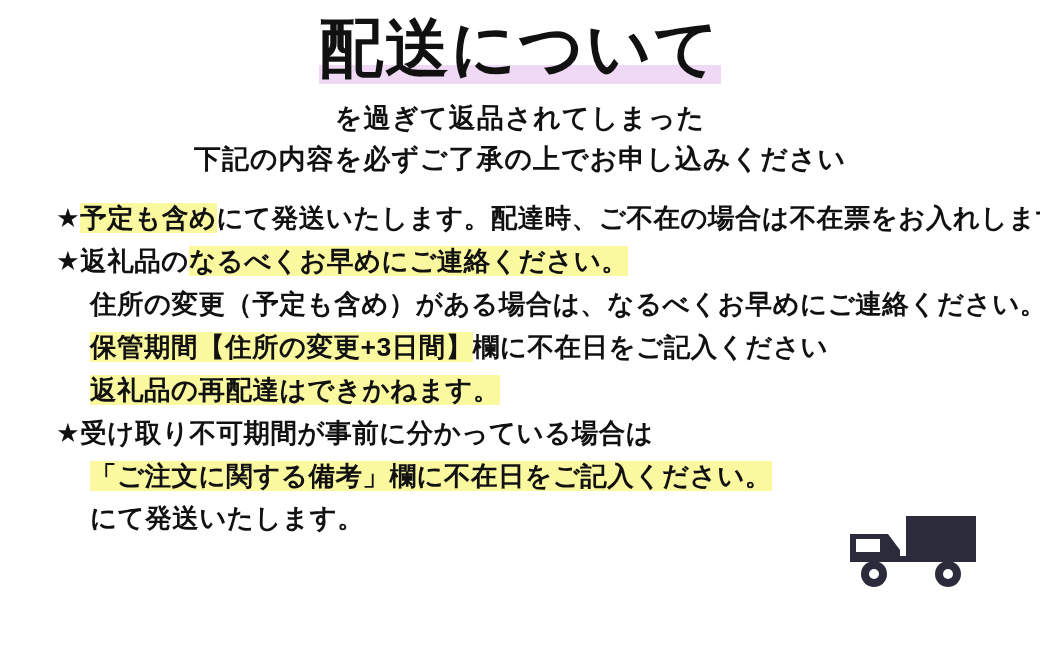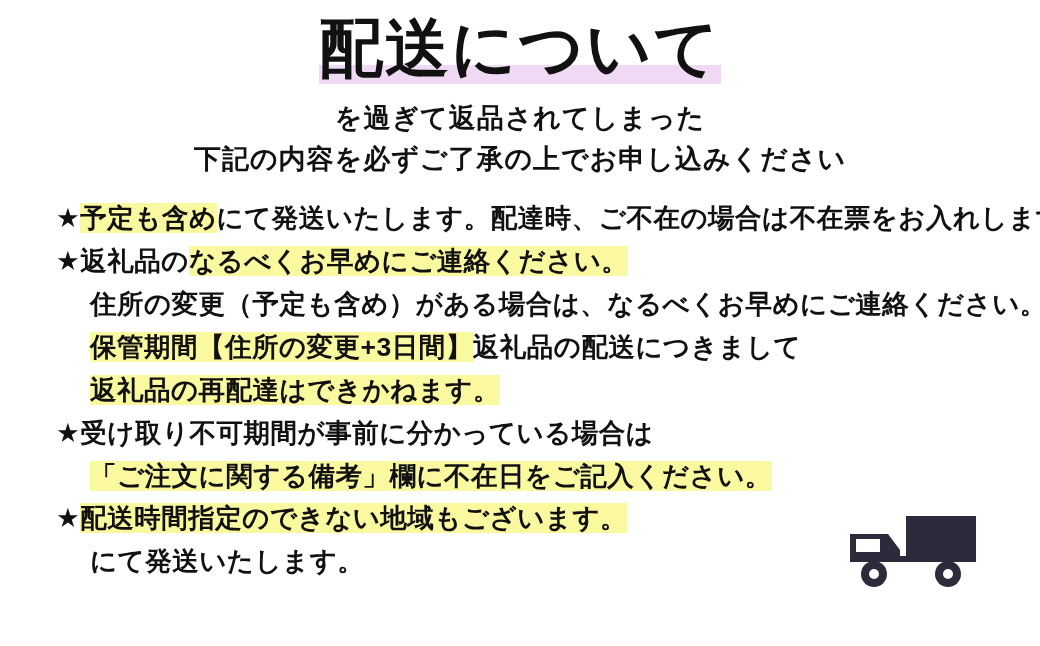--- a/index.html
+++ b/index.html
@@ -89,25 +89,24 @@
 
   <div class="subhead">
     <div class="line">を過ぎて返品されてしまった</div>
     <div class="line">下記の内容を必ずご了承の上でお申し込みください</div>
   </div>
 
   <div class="body-block" id="notice-list">
       <div class="row"><span>★</span><span class="hl-yellow">予定も含め</span><span>にて発送いたします。配達時、ご不在の場合は不在票をお入れします。</span></div>
       <div class="row"><span>★</span><span>返礼品の</span><span class="hl-yellow">なるべくお早めにご連絡ください。</span></div>
       <div class="row indent"><span>住所の変更（予定も含め）がある場合は、なるべくお早めにご連絡ください。</span></div>
-      <div class="row indent"><span class="hl-yellow">保管期間【住所の変更+3日間】</span><span>返礼品の配送につきまして</span></div>
+      <div class="row indent"><span class="hl-yellow">保管期間【住所の変更+3日間】</span><span>欄に不在日をご記入ください</span></div>
       <div class="row indent"><span class="hl-yellow">返礼品の再配達はできかねます。</span></div>
       <div class="row"><span>★</span><span>受け取り不可期間が事前に分かっている場合は</span></div>
       <div class="row indent"><span class="hl-yellow">「ご注文に関する備考」欄に不在日をご記入ください。</span></div>
-      <div class="row"><span>★</span><span class="hl-yellow">配送時間指定のできない地域もございます。</span></div>
       <div class="row indent"><span>にて発送いたします。</span></div>
     </div>
 
   <div class="truck">
     <svg viewBox="0 0 130 78" width="130" height="78" aria-hidden="true">
       <rect x="58" y="4" width="70" height="46" fill="#2b2b3c"></rect>
       <path d="M2 22 L40 22 L52 38 L52 50 L2 50 Z" fill="#2b2b3c"></path>
       <rect x="8" y="27" width="24" height="13" fill="#ffffff"></rect>
       <circle cx="26" cy="62" r="13" fill="#2b2b3c"></circle>
       <circle cx="26" cy="62" r="5" fill="#ffffff"></circle>

